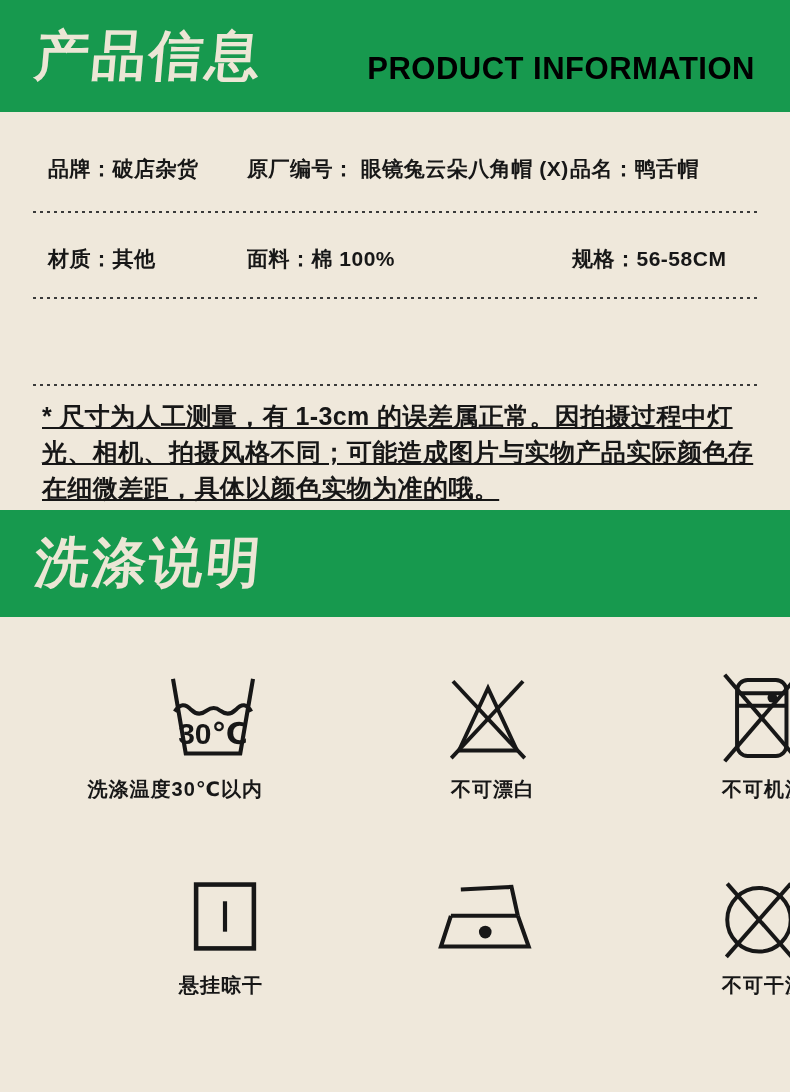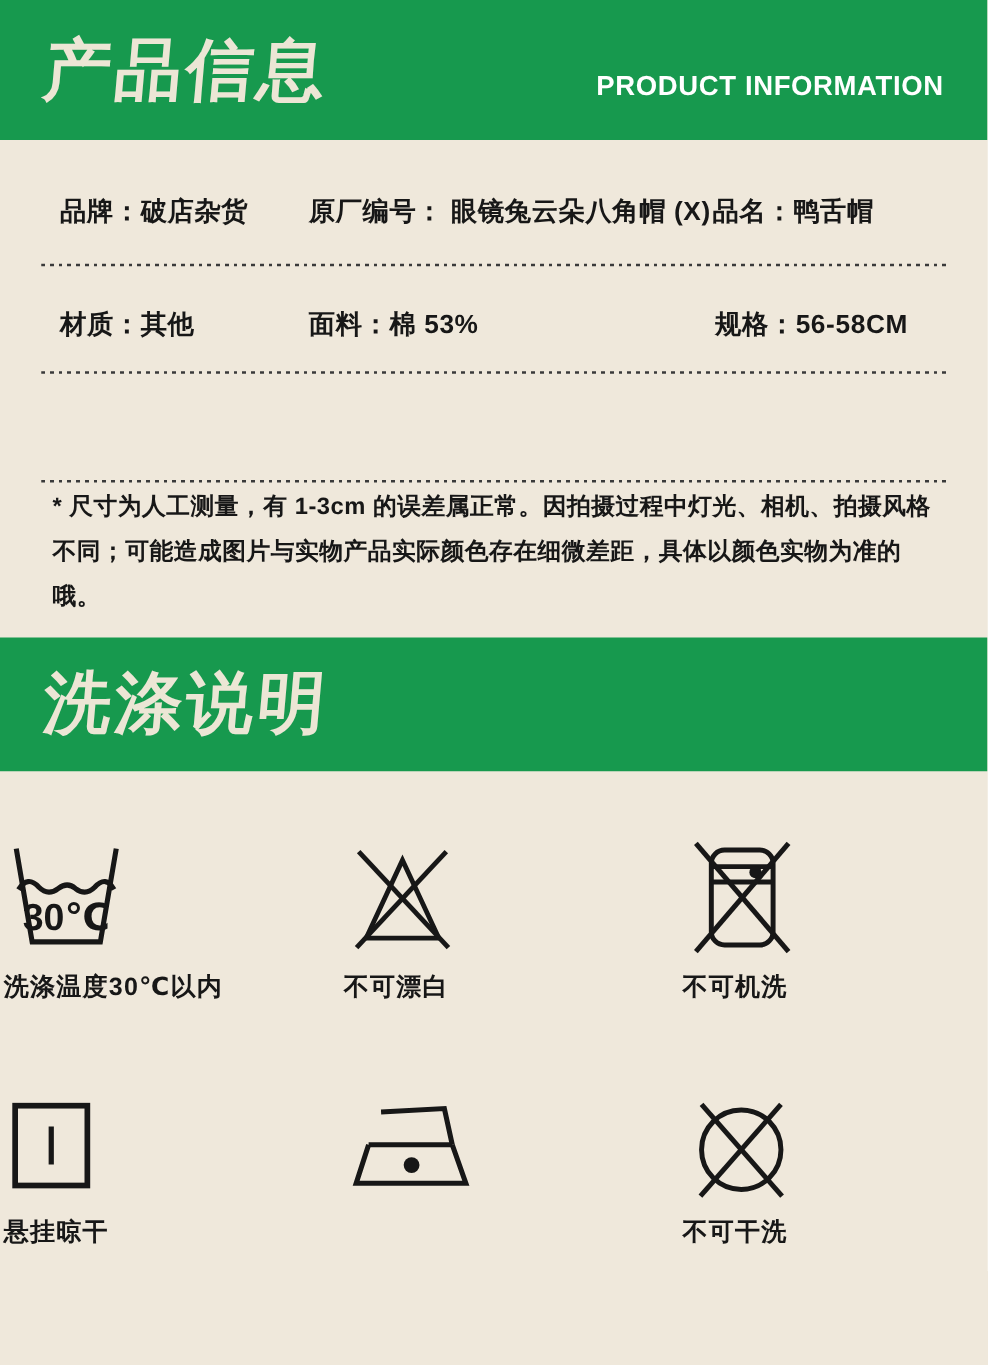--- a/index.html
+++ b/index.html
@@ -13,38 +13,38 @@
     display:flex;align-items:center;justify-content:space-between;
     padding:0 35px;box-sizing:border-box;
   }
   .band1{top:0;height:112px;}
   .band2{top:510px;height:107px;}
   .band-cn{
     font-size:54px;font-weight:900;color:#ece6d5;
     transform:skewX(-5deg);letter-spacing:3px;white-space:nowrap;
   }
   .band-en{
-    font-size:22px;font-weight:700;color:#ffffff;
+    font-size:31px;font-weight:700;color:#000000;
     margin-top:26px;letter-spacing:0.5px;white-space:nowrap;
   }
   .info-cell{
     position:absolute;font-size:21px;font-weight:700;
     white-space:nowrap;letter-spacing:0.5px;
   }
   .dash{
     position:absolute;left:33px;width:724px;height:2px;
     background:repeating-linear-gradient(to right,#3a3a3a 0 3px,transparent 3px 7px);
   }
   .disclaimer{
-    position:absolute;left:42px;top:388px;width:716px;
-    font-size:19px;font-weight:700;line-height:36px;letter-spacing:0.4px;
+    position:absolute;left:42px;top:398px;width:716px;
+    font-size:25px;font-weight:700;line-height:36px;letter-spacing:0.4px;text-decoration:underline;
   }
   .wash-cell{
     position:absolute;width:260px;
-    display:flex;flex-direction:column;align-items:flex-start;
+    display:flex;flex-direction:column;align-items:flex-end;
   }
   .row1{top:668px;}
   .row2{top:872px;}
   .col1{left:3px;}
   .col2{left:275px;}
   .col3{left:546px;}
   .wash-icon-box{height:100px;display:flex;align-items:center;justify-content:center;}
   .row2 .wash-icon-box{height:92px;}
   .wash-label{font-size:20px;font-weight:700;margin-top:8px;white-space:nowrap;letter-spacing:1px;}
   .care{stroke:#171717;stroke-width:4.5;fill:none;}
@@ -59,21 +59,21 @@
     <div class="band-cn">产品信息</div>
     <div class="band-en">PRODUCT INFORMATION</div>
   </div>
 
   <div class="info-cell" style="left:48px;top:155px;">品牌：破店杂货</div>
   <div class="info-cell" style="left:247px;top:155px;">原厂编号： 眼镜兔云朵八角帽 (X)</div>
   <div class="info-cell" style="left:570px;top:155px;">品名：鸭舌帽</div>
   <div class="dash" style="top:211px;"></div>
 
   <div class="info-cell" style="left:48px;top:245px;">材质：其他</div>
-  <div class="info-cell" style="left:247px;top:245px;">面料：棉 53%</div>
+  <div class="info-cell" style="left:247px;top:245px;">面料：棉 100%</div>
   <div class="info-cell" style="left:572px;top:245px;">规格：56-58CM</div>
   <div class="dash" style="top:297px;"></div>
 
   <div class="dash" style="top:384px;"></div>
 
   <div class="disclaimer">* 尺寸为人工测量，有 1-3cm 的误差属正常。因拍摄过程中灯光、相机、拍摄风格不同；可能造成图片与实物产品实际颜色存在细微差距，具体以颜色实物为准的哦。</div>
 
   <div class="band band2">
     <div class="band-cn">洗涤说明</div>
   </div>

